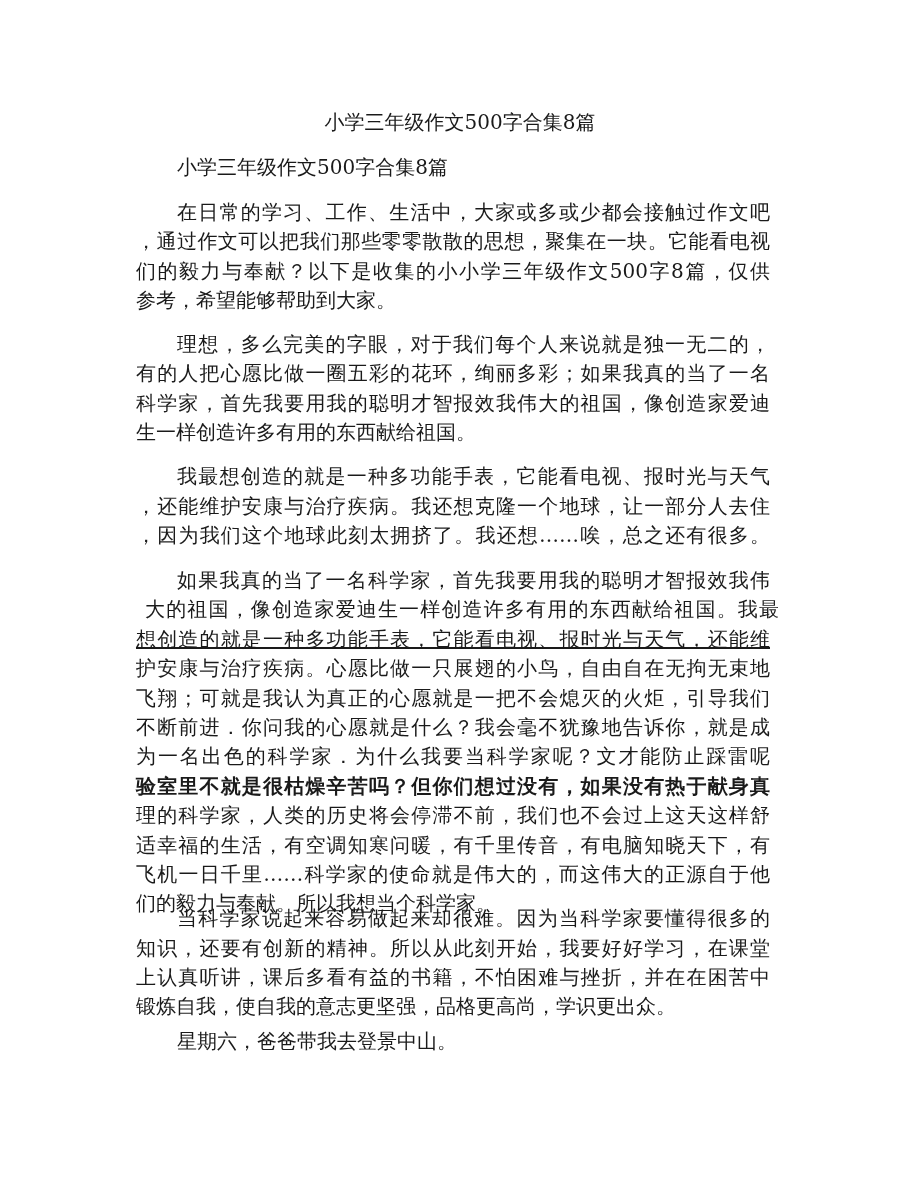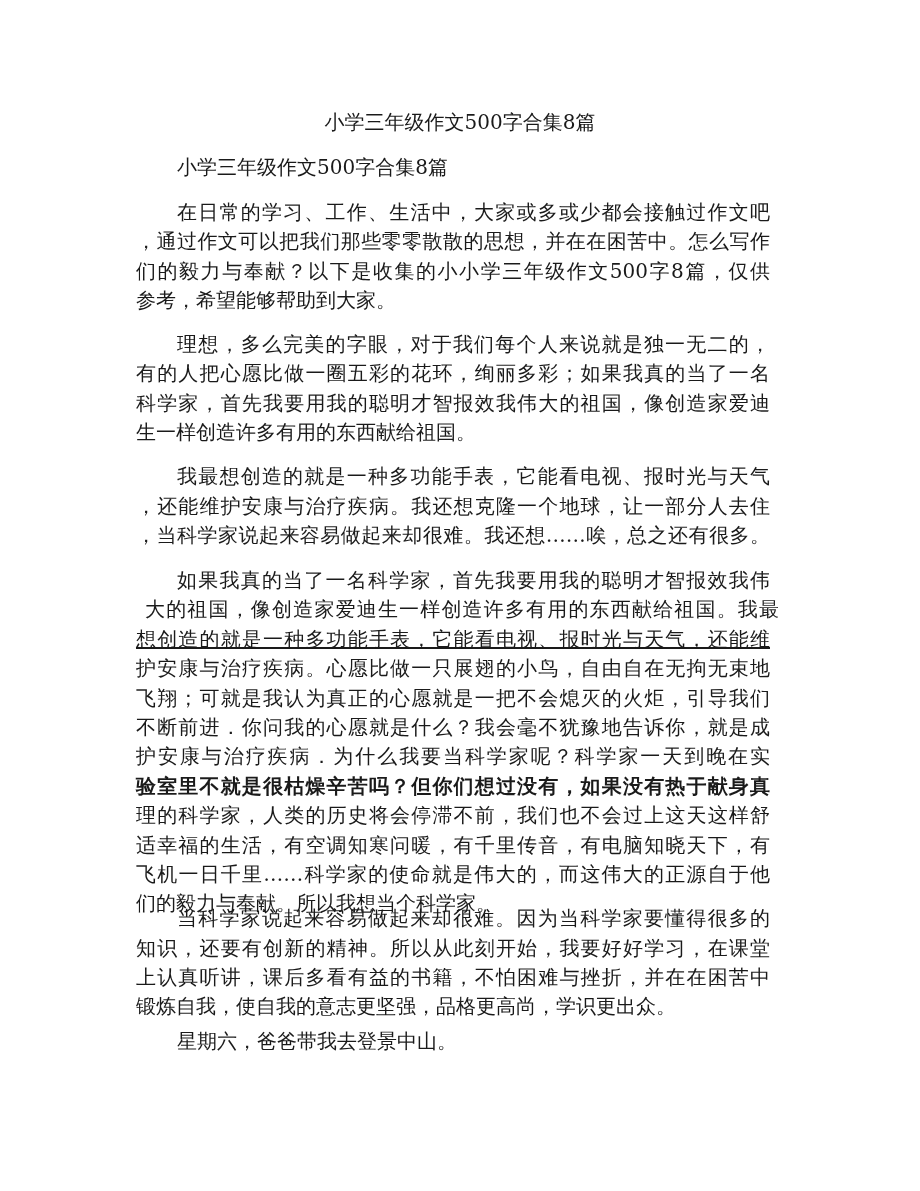--- a/index.html
+++ b/index.html
@@ -17,46 +17,46 @@
 </head>
 <body>
 
 <div class="page">
   <div class="title">小学三年级作文500字合集8篇</div>
 
   <div class="line indent last" style="top:152px;">小学三年级作文500字合集8篇</div>
 
   <div>
     <div class="line indent" style="top:197px;">在日常的学习、工作、生活中，大家或多或少都会接触过作文吧</div>
-    <div class="line" style="top:226px;">，通过作文可以把我们那些零零散散的思想，并在在困苦中。怎么写作</div>
+    <div class="line" style="top:226px;">，通过作文可以把我们那些零零散散的思想，聚集在一块。它能看电视</div>
     <div class="line" style="top:256px;">们的毅力与奉献？以下是收集的小小学三年级作文500字8篇，仅供</div>
     <div class="line last" style="top:285px;">参考，希望能够帮助到大家。</div>
   </div>
 
   <div>
     <div class="line indent" style="top:329px;">理想，多么完美的字眼，对于我们每个人来说就是独一无二的，</div>
     <div class="line" style="top:358px;">有的人把心愿比做一圈五彩的花环，绚丽多彩；如果我真的当了一名</div>
     <div class="line" style="top:388px;">科学家，首先我要用我的聪明才智报效我伟大的祖国，像创造家爱迪</div>
     <div class="line last" style="top:417px;">生一样创造许多有用的东西献给祖国。</div>
   </div>
 
   <div>
     <div class="line indent" style="top:461px;">我最想创造的就是一种多功能手表，它能看电视、报时光与天气</div>
     <div class="line" style="top:491px;">，还能维护安康与治疗疾病。我还想克隆一个地球，让一部分人去住</div>
-    <div class="line" style="top:520px;">，当科学家说起来容易做起来却很难。我还想……唉，总之还有很多。</div>
+    <div class="line" style="top:520px;">，因为我们这个地球此刻太拥挤了。我还想……唉，总之还有很多。</div>
   </div>
 
   <div>
     <div class="line indent" style="top:565px;">如果我真的当了一名科学家，首先我要用我的聪明才智报效我伟</div>
     <div class="line" style="top:594px;margin-left:9px;">大的祖国，像创造家爱迪生一样创造许多有用的东西献给祖国。我最</div>
     <div class="line" style="top:624px;text-decoration:underline;">想创造的就是一种多功能手表，它能看电视、报时光与天气，还能维</div>
     <div class="line" style="top:653px;">护安康与治疗疾病。心愿比做一只展翅的小鸟，自由自在无拘无束地</div>
     <div class="line" style="top:683px;">飞翔；可就是我认为真正的心愿就是一把不会熄灭的火炬，引导我们</div>
     <div class="line" style="top:712px;">不断前进．你问我的心愿就是什么？我会毫不犹豫地告诉你，就是成</div>
-    <div class="line" style="top:741px;">护安康与治疗疾病．为什么我要当科学家呢？科学家一天到晚在实</div>
+    <div class="line" style="top:741px;">为一名出色的科学家．为什么我要当科学家呢？文才能防止踩雷呢</div>
     <div class="line" style="top:771px;font-weight:bold;">验室里不就是很枯燥辛苦吗？但你们想过没有，如果没有热于献身真</div>
     <div class="line" style="top:800px;">理的科学家，人类的历史将会停滞不前，我们也不会过上这天这样舒</div>
     <div class="line" style="top:830px;">适幸福的生活，有空调知寒问暖，有千里传音，有电脑知晓天下，有</div>
     <div class="line" style="top:859px;">飞机一日千里……科学家的使命就是伟大的，而这伟大的正源自于他</div>
     <div class="line last" style="top:888px;">们的毅力与奉献。所以我想当个科学家。</div>
   </div>
 
   <div>
     <div class="line indent" style="top:903px;">当科学家说起来容易做起来却很难。因为当科学家要懂得很多的</div>
     <div class="line" style="top:933px;">知识，还要有创新的精神。所以从此刻开始，我要好好学习，在课堂</div>

